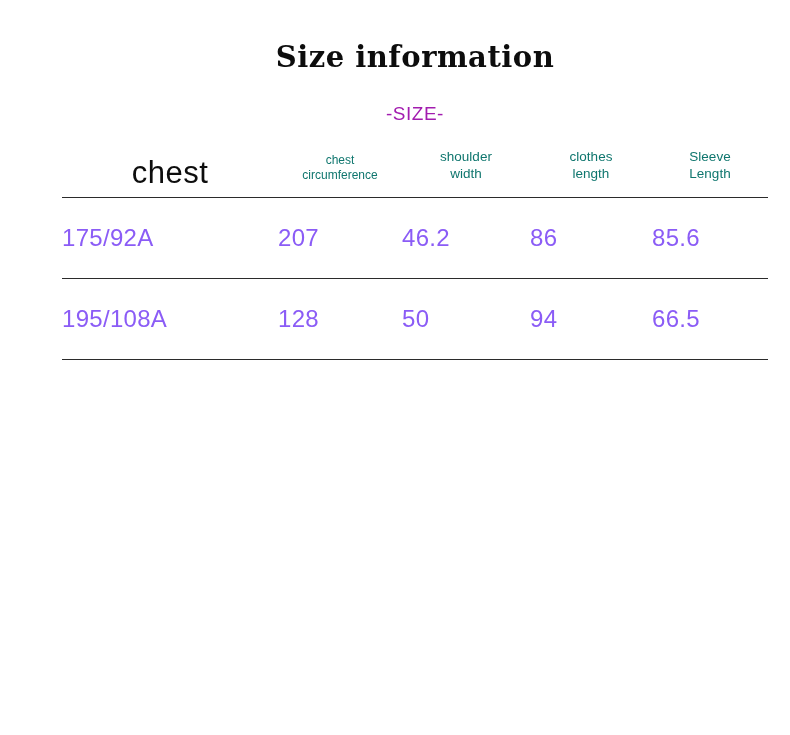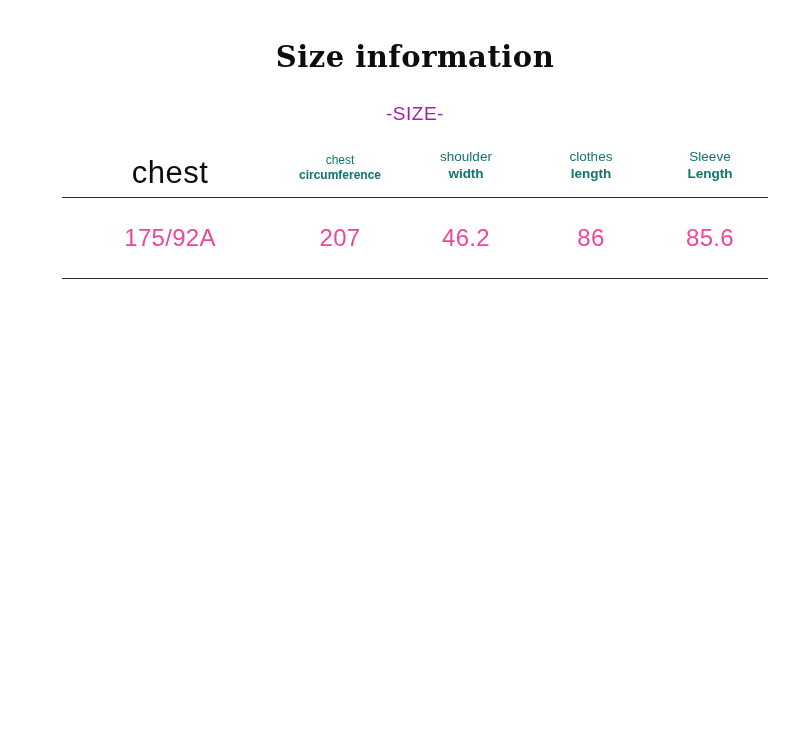--- a/index.html
+++ b/index.html
@@ -66,29 +66,28 @@
     color: #0d0d0d;
     letter-spacing: 0.5px;
     padding-bottom: 6px;
   }
   th.head-col {
     font-size: 13.5px;
     line-height: 1.25;
     color: #0f766e;
     padding-bottom: 14px;
   }
-  th.head-col .l2 { display: block; font-weight: bold; }
+  th.head-col .l2 { display: block; }
   th.head-col.small {
     font-size: 12px;
   }
   tbody td {
-    text-align: center;
     font-size: 24px;
     font-family: "Liberation Sans", sans-serif;
-    color: #ec4899;
+    color: #8b5cf6;
     height: 80px;
     border-top: 1.6px solid #2b2b2b;
     padding: 0;
     letter-spacing: 0.3px;
   }
   tbody tr:last-child td {
     border-bottom: 1.6px solid #2b2b2b;
   }
   tbody td.first-col {
     font-size: 24px;
@@ -132,16 +131,23 @@
       </tr>
     </thead>
     <tbody>
       <tr>
         <td class="first-col">175/92A</td>
         <td>207</td>
         <td>46.2</td>
         <td>86</td>
         <td>85.6</td>
       </tr>
+      <tr>
+        <td class="first-col">195/108A</td>
+        <td>128</td>
+        <td>50</td>
+        <td>94</td>
+        <td>66.5</td>
+      </tr>
     </tbody>
   </table>
 
 </div>
 
 </body></html>

